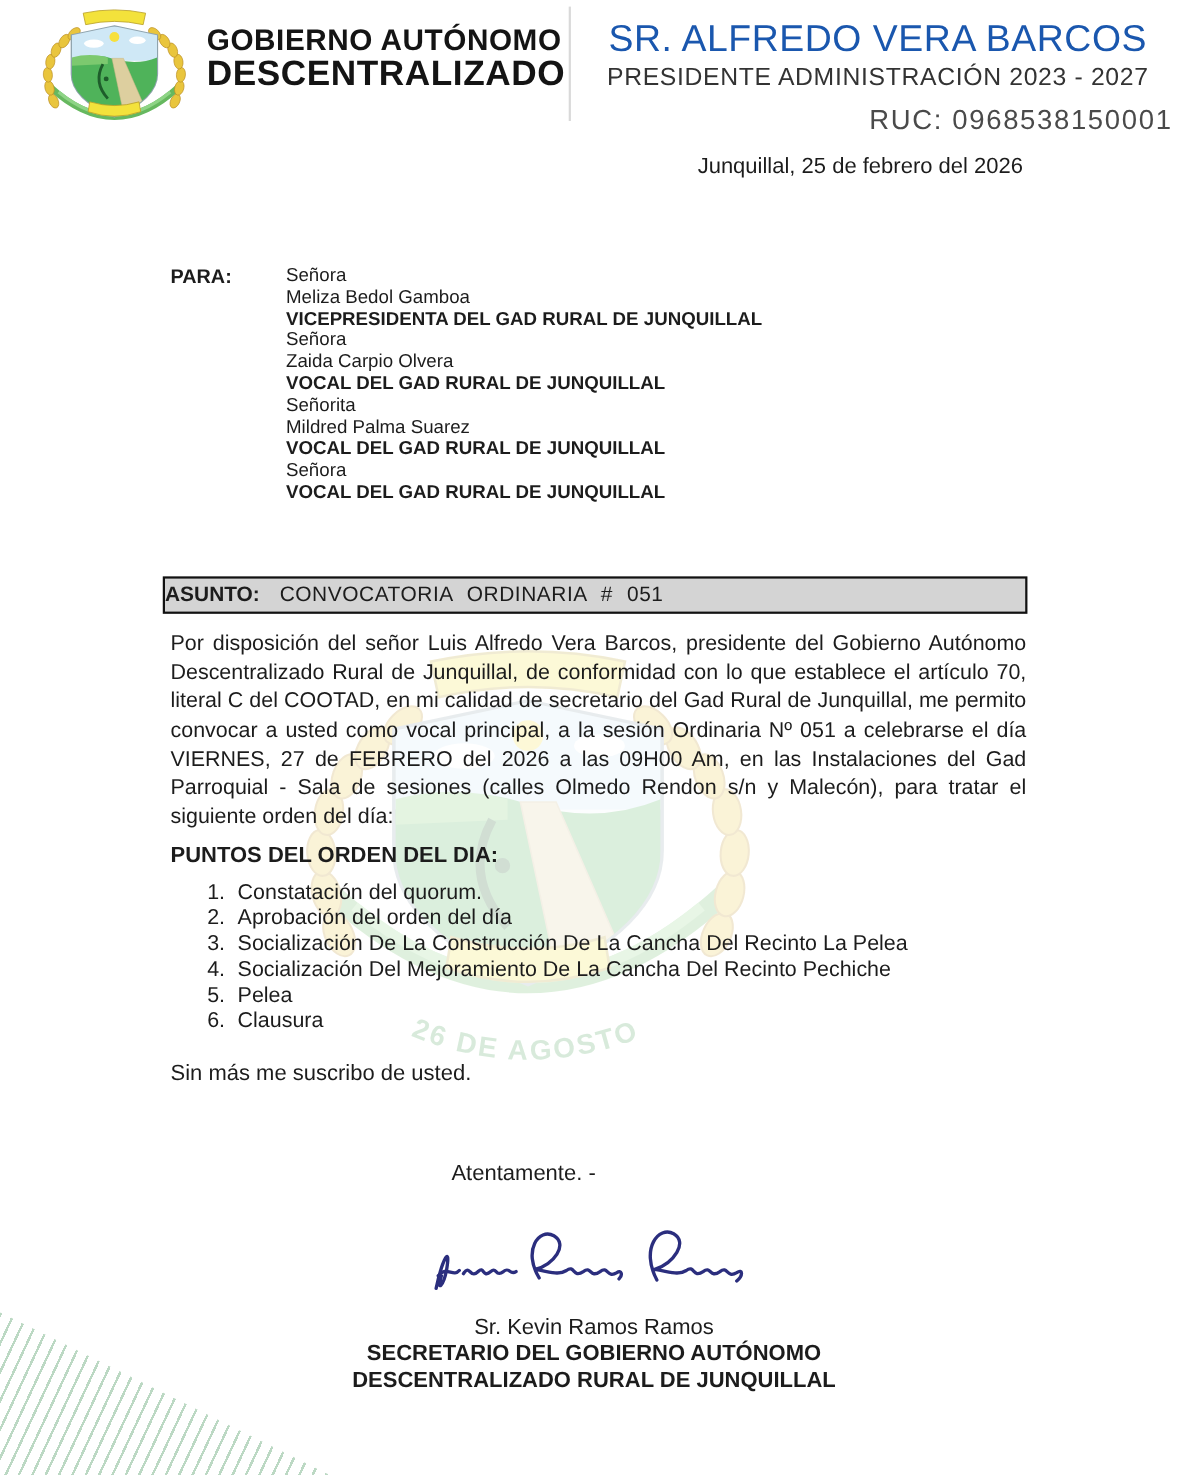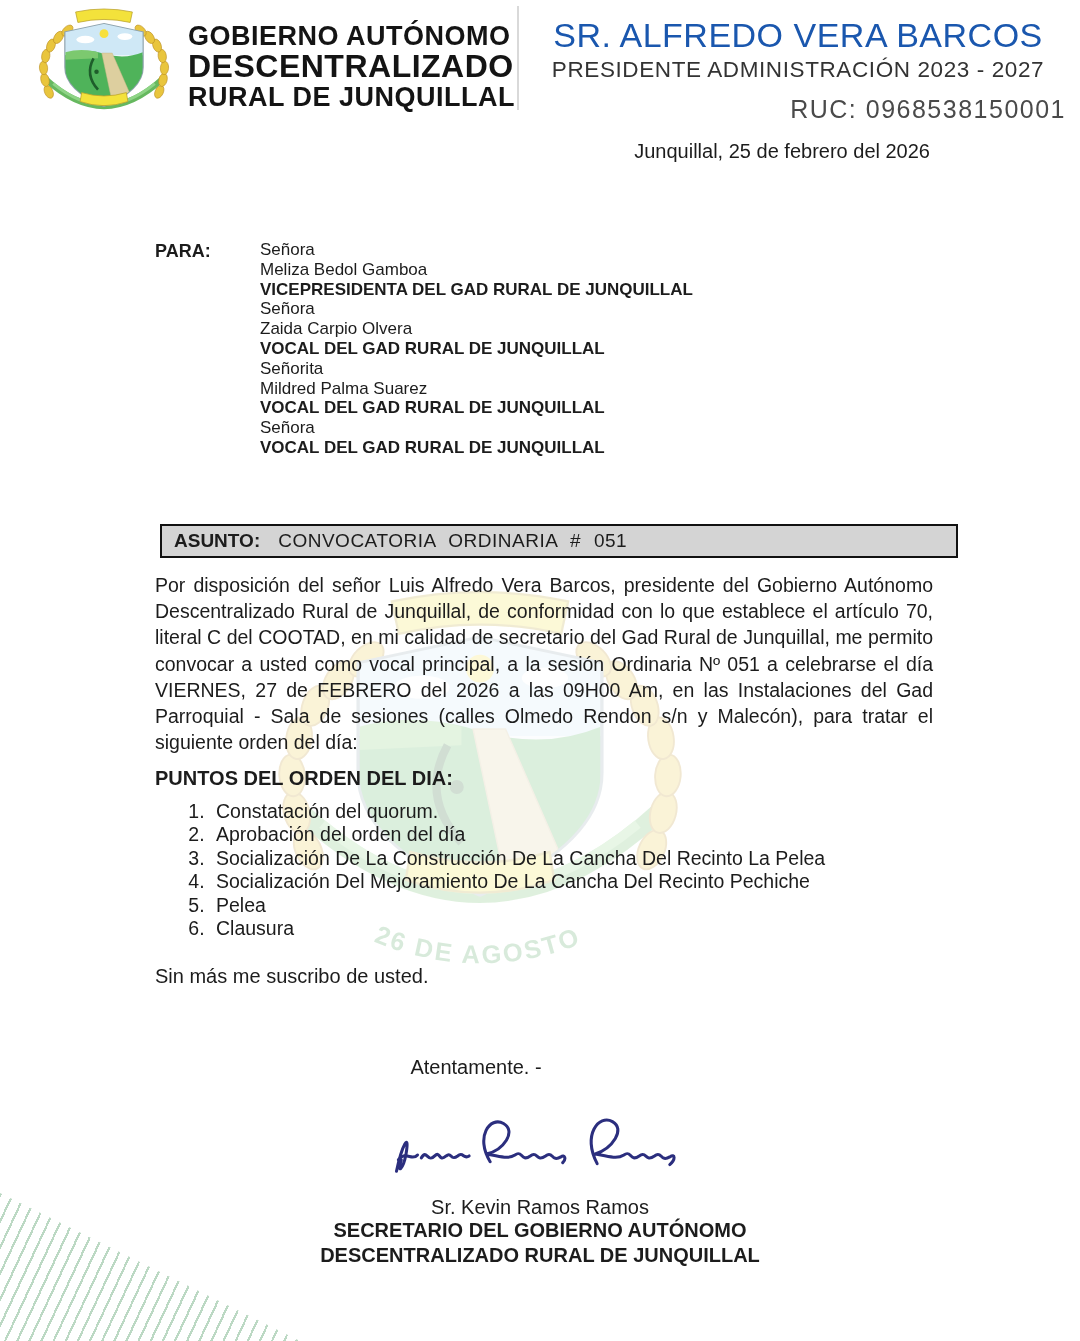--- a/index.html
+++ b/index.html
@@ -21,23 +21,23 @@
   .president-title{font-size:22.5px; color:#333333; letter-spacing:.6px; margin-top:2px; white-space:nowrap;}
   .ruc{font-size:25px; color:#4a4a4a; letter-spacing:1.5px; text-align:right; margin-top:12px;}
   
   .watermark{position:absolute; left:248px; top:552px; width:464px; height:470px; opacity:.20; pointer-events:none;}
   
   .date-line{position:absolute; top:140px; right:150px; font-size:20px;}
   .para-label{position:absolute; left:155px; top:241px; font-size:18px; font-weight:bold;}
   .recipients{position:absolute; left:260px; top:240px; font-size:17px; line-height:19.8px;}
   .recipients .r-title{font-weight:bold;}
   .subject-box{
-    position:absolute; left:160px; top:524px; width:782px; height:30px;
+    position:absolute; left:148px; top:524px; width:782px; height:30px;
     background:#d4d4d4; border:2px solid #111111;
-    display:flex; align-items:center; padding-left:12px; font-size:19px;text-align:right;
+    display:flex; align-items:center; padding-left:0; font-size:19px;text-align:right;
   }
   .subject-box .s-label{font-weight:bold; margin-right:18px;}
   .subject-box .s-text{word-spacing:7px; letter-spacing:.5px;}
   .body-par{position:absolute; left:155px; top:572px; width:778px; font-size:19.5px; line-height:26.2px; text-align:justify;}
   .agenda-heading{position:absolute; left:155px; top:767px; font-size:20px; font-weight:bold;}
   .agenda-list{position:absolute; left:182px; top:800px; margin:0; padding-left:28px; font-size:19.5px; line-height:23.4px;}
   .agenda-list li{padding-left:6px;}
   .closing-line{position:absolute; left:155px; top:965px; font-size:20px;}
   .valediction{position:absolute; left:0; top:1056px; width:952px; text-align:center; font-size:20px;}
   .signature{position:absolute; left:378px; top:1112px; width:316px; height:86px;}
@@ -104,21 +104,20 @@
 
         <path d="M68 128 Q100 139 132 128 L130 116 Q100 125 70 116 Z" fill="#f3e23b" stroke="#b9a02a" stroke-width="1"></path>
       </g>
     </defs>
     <use href="#crest"></use>
   </svg>
 
   <div class="org-block">
     <div class="org-line1">GOBIERNO AUTÓNOMO</div>
     <div class="org-line2">DESCENTRALIZADO</div>
-    <div class="org-line3">RURAL DE JUNQUILLAL</div>
   </div>
 
   <div class="header-divider"></div>
 
   <div class="right-head">
     <div class="president-name">SR. ALFREDO VERA BARCOS</div>
     <div class="president-title">PRESIDENTE ADMINISTRACIÓN 2023 - 2027</div>
     <div class="ruc">RUC: 0968538150001</div>
   </div>
 

